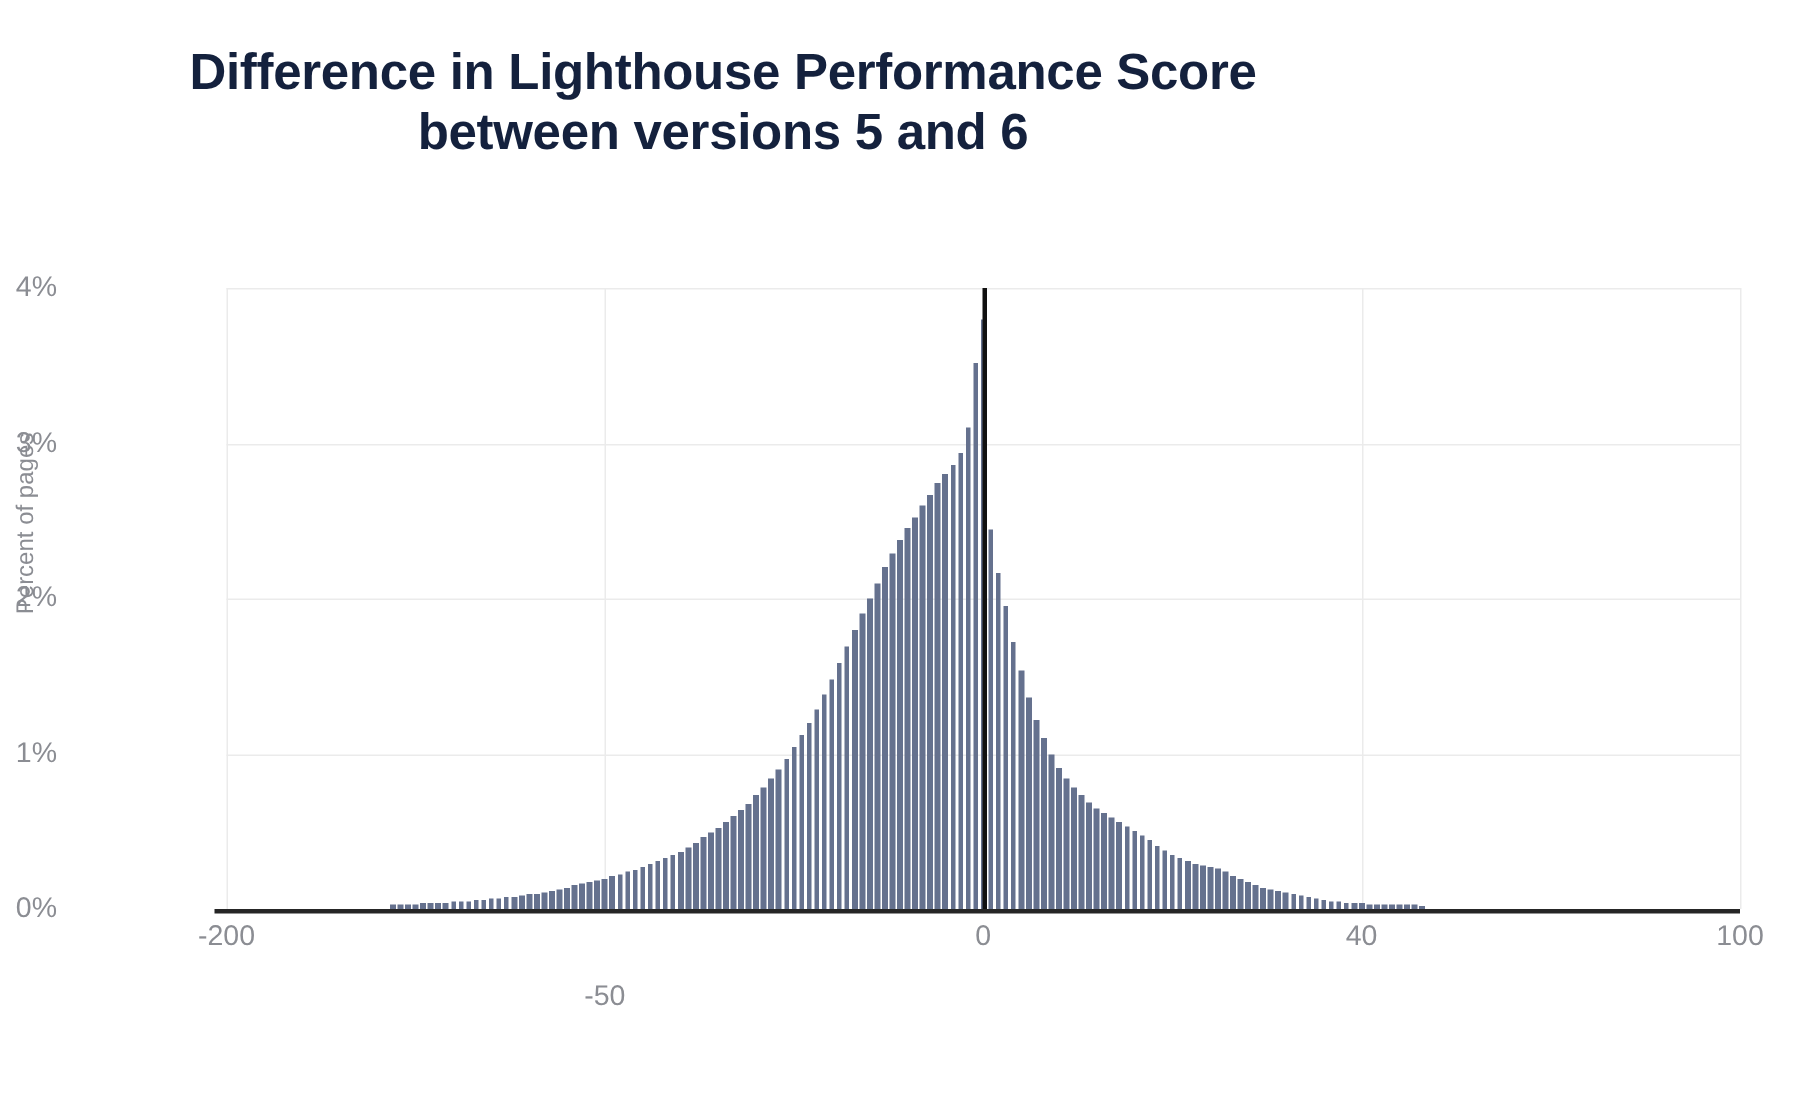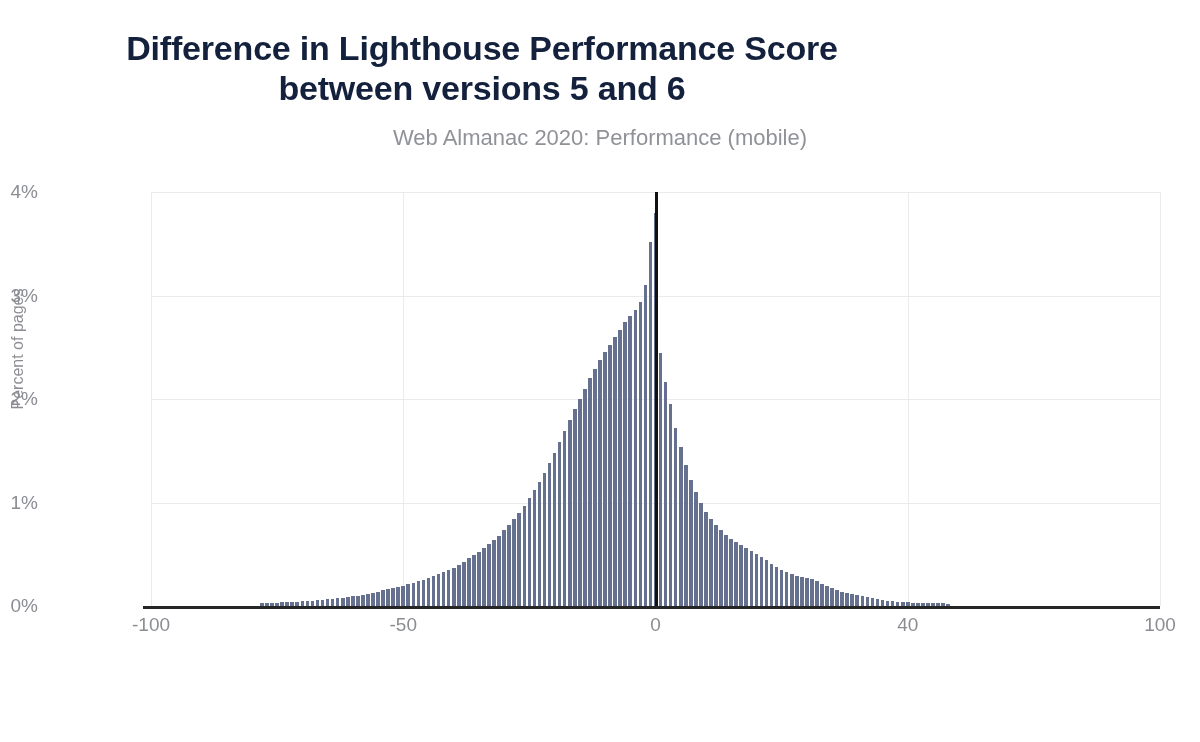--- a/index.html
+++ b/index.html
@@ -136,21 +136,20 @@
 </head>
 <body>
 
 <div id="chart-root">
 
   <div class="title-block">
     <div class="chart-title">Difference in Lighthouse Performance Score
 between versions 5 and 6</div>
   </div>
 
-  <div class="chart-subtitle">Web Almanac 2020: Performance (mobile)</div>
 
   <div class="ylabel">Percent of pages</div>
 
   <div id="plot">
     <div id="gridlines-h">
         <div class="gridline-h" style="top: 414px;"></div>
         <div class="gridline-h" style="top: 310.5px;"></div>
         <div class="gridline-h" style="top: 207px;"></div>
         <div class="gridline-h" style="top: 103.5px;"></div>
         <div class="gridline-h" style="top: 0px;"></div>
@@ -308,20 +307,20 @@
   </div>
 
   <div id="yticks">
       <div class="ytick" style="top: 606px;">0%</div>
       <div class="ytick" style="top: 502.5px;">1%</div>
       <div class="ytick" style="top: 399px;">2%</div>
       <div class="ytick" style="top: 295.5px;">3%</div>
       <div class="ytick" style="top: 192px;">4%</div>
     </div>
   <div id="xticks">
-      <div class="xtick" style="left: 151px;">-100</div>
-      <div class="xtick" style="left: 403.25px;">-50</div>
+      <div class="xtick" style="left: 151px;">-200</div>
+      <div class="xtick" style="left: 403.25px; margin-top: 40px;">-50</div>
       <div class="xtick" style="left: 655.5px;">0</div>
       <div class="xtick" style="left: 907.75px;">40</div>
       <div class="xtick" style="left: 1160px;">100</div>
     </div>
 
 </div>
 
 </body></html>

